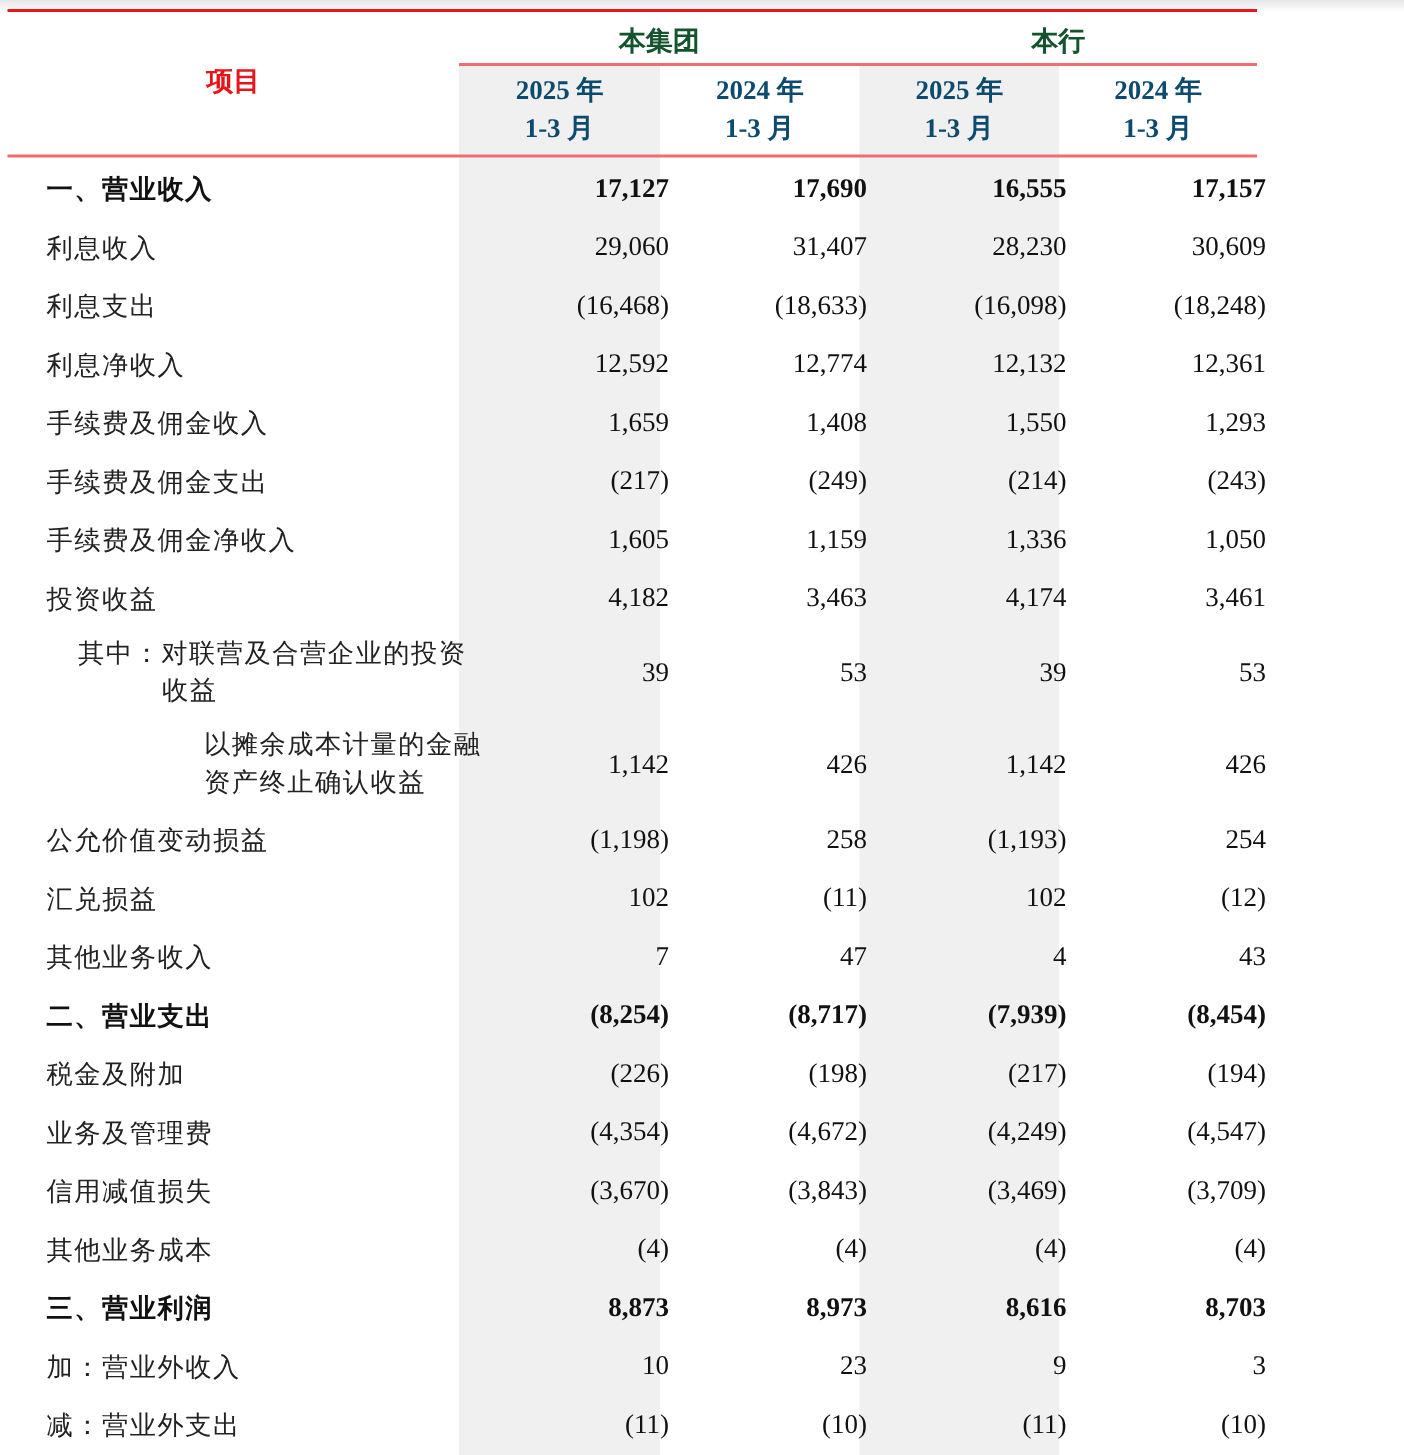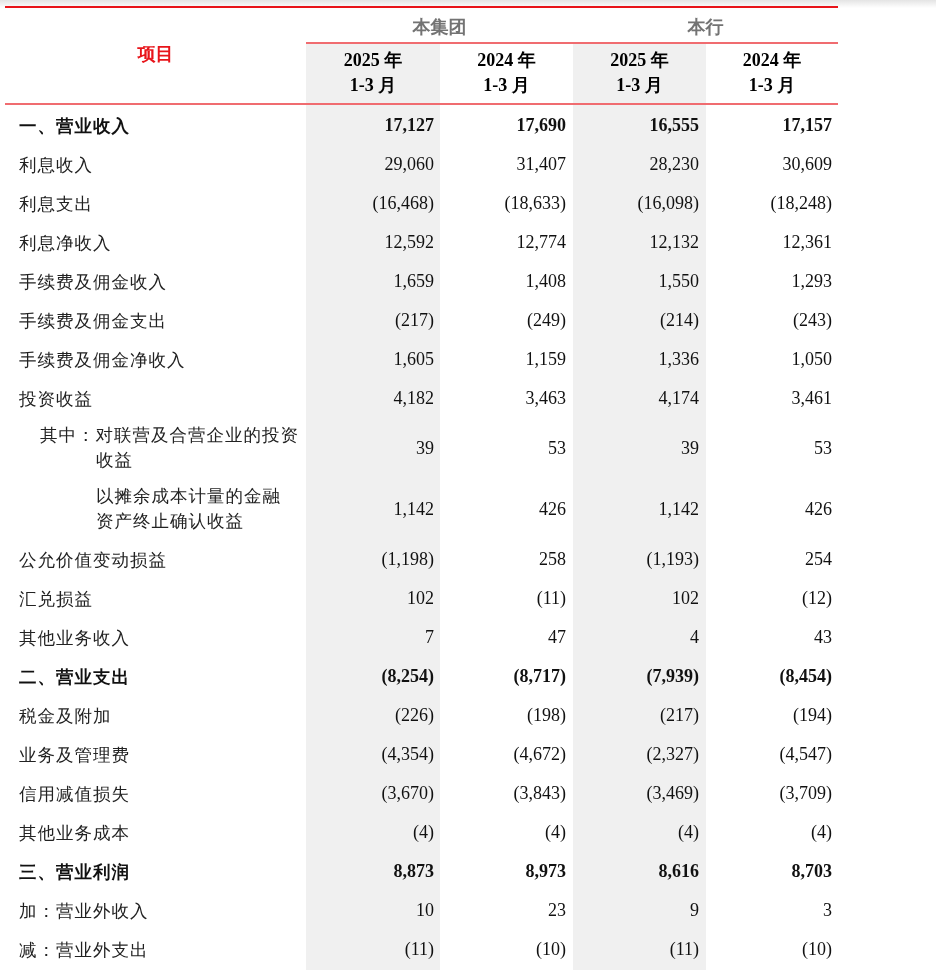--- a/index.html
+++ b/index.html
@@ -4,31 +4,31 @@
 <style>
   html, body { margin:0; padding:0; background:#ffffff; }
   body { width:936px; height:970px; overflow:hidden; position:relative;
          font-family:"Liberation Serif", "DejaVu Serif", serif; color:#111; }
   .topfade { position:absolute; left:0; top:0; width:936px; height:8px;
              background:linear-gradient(#e4e4e4,#ffffff); }
   .topline { position:absolute; left:5px; top:6px; width:833px; height:2px; background:#e8141a; }
   .gray { position:absolute; background:#f0f0f0; top:43px; bottom:0; }
   .g1 { left:306px; width:134px; }
   .g3 { left:573px; width:133px; }
-  .hdr-group { position:absolute; top:13px; height:28px; font-weight:bold; color:#737373;
+  .hdr-group { position:absolute; top:13px; height:28px; font-weight:bold; color:#14532d;
                font-size:18px; text-align:center; line-height:28px; }
   .hg1 { left:306px; width:267px; }
   .hg2 { left:573px; width:265px; }
   .midline { position:absolute; left:306px; top:42px; width:532px; height:2px; background:#f06c70; }
   .xiangmu { position:absolute; left:5px; width:301px; top:42px; text-align:center;
              color:#e8141a; font-weight:bold; font-size:18px; }
-  .colhdr { position:absolute; top:48px; height:52px; color:#000000; font-weight:bold;
+  .colhdr { position:absolute; top:48px; height:52px; color:#0c4a6e; font-weight:bold;
             font-size:18px; text-align:center; line-height:25px; }
   .botline { position:absolute; left:5px; top:103px; width:833px; height:2px; background:#f06c70; }
-  .rows { position:absolute; left:4px; top:106px; width:838px; }
+  .rows { position:absolute; left:16px; top:106px; width:838px; }
   .row { position:relative; display:flex; align-items:center; }
   .lbl { position:absolute; left:15px; font-size:17.5px; letter-spacing:1px; color:#222;}
   .lbl.bold { font-weight:bold; color:#111; }
   .lbl.indent1 { left:36px; }
   .lbl.indent2 { left:92px; }
   .lbl .ln2 { display:block; padding-left:56px; }
   .val { position:absolute; text-align:right; font-size:18px; color:#111; }
   .v0 { right:408px; } .v1 { right:276px; } .v2 { right:143px; } .v3 { right:10px; }
   .bold .val, .val.bold { font-weight:bold; }
 </style>
@@ -120,21 +120,21 @@
       <div class="val v2">4,174</div>
       <div class="val v3">3,461</div>
     </div>
     <div class="row" style="height: 60px; padding-left: 42px;">
       <div class="lbl indent1" style="line-height: 25px;"><span>其中：对联营及合营企业的投资</span><span class="ln2" style="display: block;">收益</span></div>
       <div class="val v0">39</div>
       <div class="val v1">53</div>
       <div class="val v2">39</div>
       <div class="val v3">53</div>
     </div>
-    <div class="row" style="height: 62px;">
+    <div class="row" style="height: 62px; margin-left: 28px;">
       <div class="lbl indent2" style="line-height: 25px;"><span>以摊余成本计量的金融</span><span class="" style="display: block;">资产终止确认收益</span></div>
       <div class="val v0">1,142</div>
       <div class="val v1">426</div>
       <div class="val v2">1,142</div>
       <div class="val v3">426</div>
     </div>
     <div class="row" style="height: 39px;">
       <div class="lbl"><span>公允价值变动损益</span></div>
       <div class="val v0">(1,198)</div>
       <div class="val v1">258</div>
@@ -166,21 +166,21 @@
       <div class="lbl"><span>税金及附加</span></div>
       <div class="val v0">(226)</div>
       <div class="val v1">(198)</div>
       <div class="val v2">(217)</div>
       <div class="val v3">(194)</div>
     </div>
     <div class="row" style="height: 39px; padding-left: 12px;">
       <div class="lbl"><span>业务及管理费</span></div>
       <div class="val v0">(4,354)</div>
       <div class="val v1">(4,672)</div>
-      <div class="val v2">(2,327)</div>
+      <div class="val v2">(4,249)</div>
       <div class="val v3">(4,547)</div>
     </div>
     <div class="row" style="height: 39px;">
       <div class="lbl"><span>信用减值损失</span></div>
       <div class="val v0">(3,670)</div>
       <div class="val v1">(3,843)</div>
       <div class="val v2">(3,469)</div>
       <div class="val v3">(3,709)</div>
     </div>
     <div class="row" style="height: 39px;">

